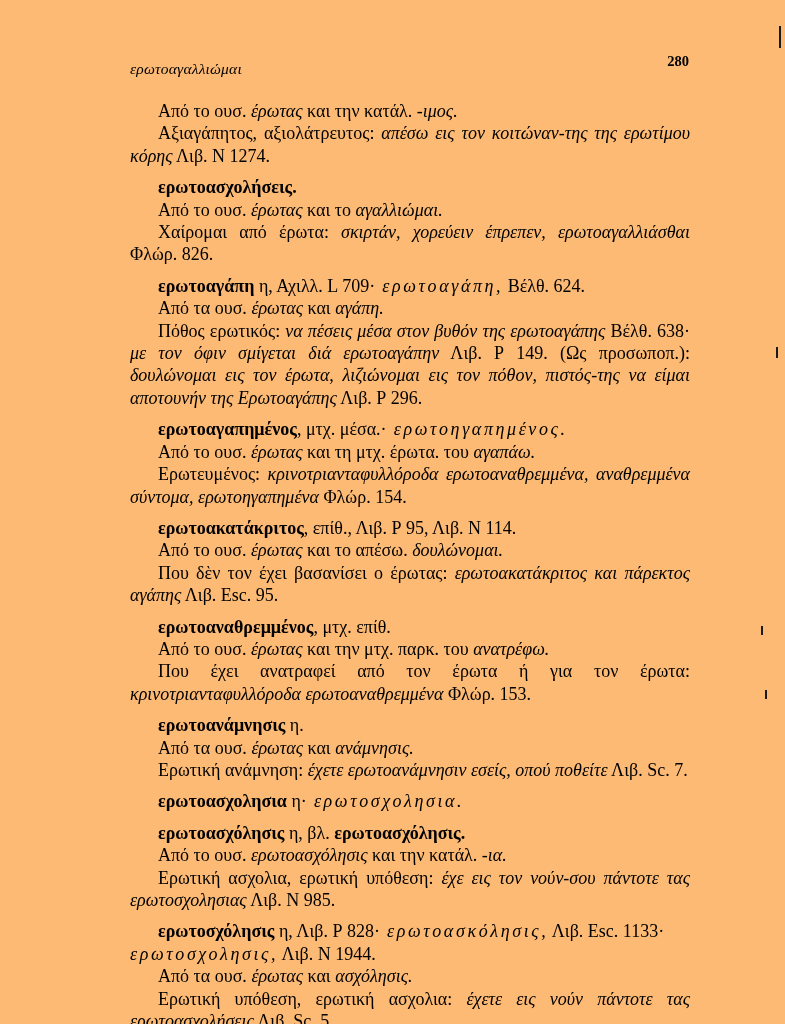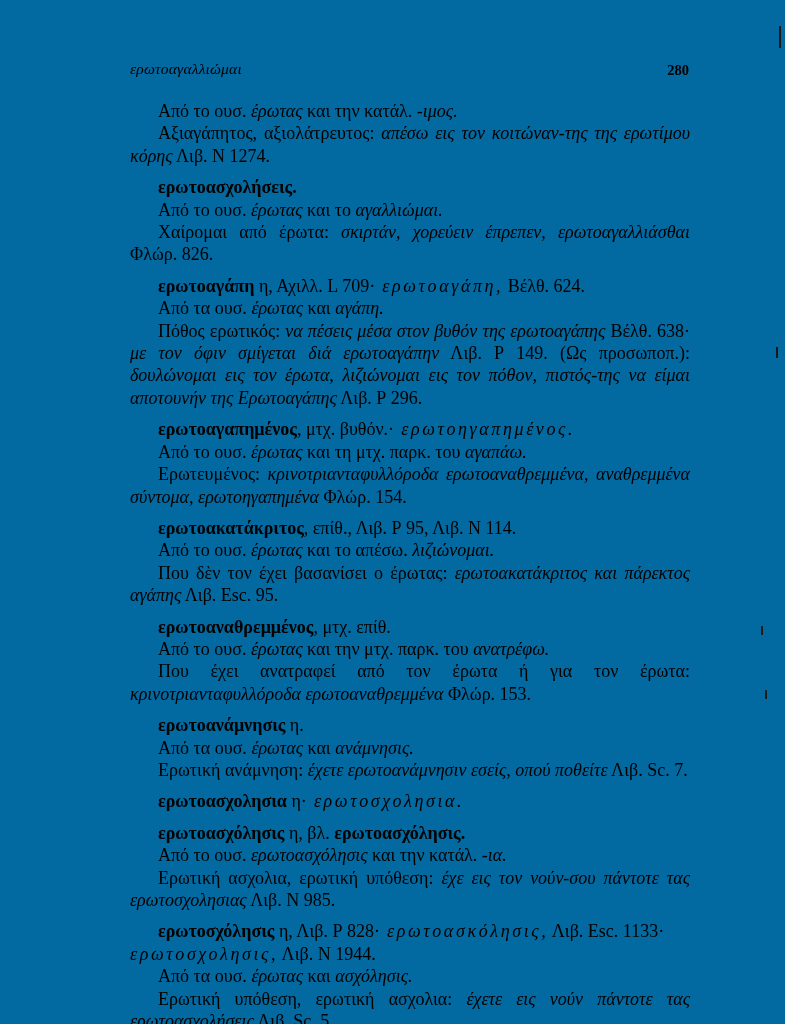--- a/index.html
+++ b/index.html
@@ -13,34 +13,34 @@
     font-family: "Liberation Serif", serif;
     color: #000000;
     position: relative;
     overflow: hidden;
   }
   .page {
     position: absolute;
     top: 0; left: 0;
     width: 785px;
     height: 1024px;
-    background: #0369a1;
+    background: #fdba74;
   }
   .running-head {
     position: absolute;
     left: 130px;
     top: 60px;
     font-style: italic;
     font-size: 15.5px;
     letter-spacing: 0.2px;
   }
   .page-number {
     position: absolute;
     right: 96px;
-    top: 62px;
+    top: 53px;
     font-size: 14.5px;
     font-weight: bold;
     font-style: normal;
     font-family: "Liberation Serif", serif;
   }
   .body-col {
     position: absolute;
     left: 130px;
     top: 100px;
     width: 560px;
@@ -97,25 +97,25 @@
 
   <div class="body-col" id="body-col">
       <p class="indent"><span>Από το ουσ. </span><span class="it">έρωτας</span><span> και την κατάλ. </span><span class="it">-ιμος.</span></p>
       <p class="indent"><span>Αξιαγάπητος, αξιολάτρευτος: </span><span class="it">απέσω εις τον κοιτώναν-της της ερωτίμου κόρης</span><span> Λιβ. Ν 1274.</span></p>
       <p class="entry"><span class="lemma">ερωτοασχολήσεις.</span></p>
       <p class="indent"><span>Από το ουσ. </span><span class="it">έρωτας</span><span> και το </span><span class="it">αγαλλιώμαι.</span></p>
       <p class="indent"><span>Χαίρομαι από έρωτα: </span><span class="it">σκιρτάν, χορεύειν έπρεπεν, ερωτοαγαλλιάσθαι</span><span> Φλώρ. 826.</span></p>
       <p class="entry"><span class="lemma">ερωτοαγάπη</span><span> η, Αχιλλ. L 709·</span><span class="sp">  ερωτοαγάπη,</span><span>  Βέλθ. 624.</span></p>
       <p class="indent"><span>Από τα ουσ. </span><span class="it">έρωτας</span><span> και </span><span class="it">αγάπη.</span></p>
       <p class="indent"><span>Πόθος ερωτικός: </span><span class="it">να πέσεις μέσα στον βυθόν της ερωτοαγάπης</span><span> Βέλθ. 638· </span><span class="it">με τον όφιν σμίγεται διά ερωτοαγάπην</span><span> Λιβ. Ρ 149.    (Ως προσωποπ.): </span><span class="it">δουλώνομαι εις τον έρωτα, λιζιώνομαι εις τον πόθον,</span><span>     </span><span class="it">πιστός-της να είμαι αποτουνήν της Ερωτοαγάπης</span><span> Λιβ. Ρ 296.</span></p>
-      <p class="entry"><span class="lemma">ερωτοαγαπημένος</span><span>, μτχ. βυθόν.·</span><span class="sp">  ερωτοηγαπημένος.</span></p>
-      <p class="indent"><span>Από το ουσ. </span><span class="it">έρωτας</span><span> και τη μτχ. παρκ. του </span><span class="it">αγαπάω.</span></p>
+      <p class="entry"><span class="lemma">ερωτοαγαπημένος</span><span>, μτχ. μέσα.·</span><span class="sp">  ερωτοηγαπημένος.</span></p>
+      <p class="indent"><span>Από το ουσ. </span><span class="it">έρωτας</span><span> και τη μτχ. έρωτα. του </span><span class="it">αγαπάω.</span></p>
       <p class="indent"><span>Ερωτευμένος: </span><span class="it">κρινοτριανταφυλλόροδα ερωτοαναθρεμμένα,    αναθρεμμένα σύντομα, ερωτοηγαπημένα</span><span> Φλώρ. 154.</span></p>
       <p class="entry"><span class="lemma">ερωτοακατάκριτος</span><span>, επίθ., Λιβ. Ρ 95, Λιβ. Ν 114.</span></p>
-      <p class="indent"><span>Από το ουσ. </span><span class="it">έρωτας</span><span> και το απέσω. </span><span class="it">λιζιώνομαι.</span></p>
+      <p class="indent"><span>Από το ουσ. </span><span class="it">έρωτας</span><span> και το απέσω. </span><span class="it">δουλώνομαι.</span></p>
       <p class="indent"><span>Που δὲν τον έχει βασανίσει ο έρωτας: </span><span class="it">ερωτοακατάκριτος και πάρεκτος αγάπης</span><span> Λιβ. Esc. 95.</span></p>
       <p class="entry"><span class="lemma">ερωτοαναθρεμμένος</span><span>, μτχ. επίθ.</span></p>
       <p class="indent"><span>Από το ουσ. </span><span class="it">έρωτας</span><span> και την μτχ. παρκ. του </span><span class="it">ανατρέφω.</span></p>
       <p class="indent"><span>Που έχει ανατραφεί από τον έρωτα ή για τον έρωτα: </span><span class="it">κρινοτριανταφυλλόροδα ερωτοαναθρεμμένα</span><span> Φλώρ. 153.</span></p>
       <p class="entry"><span class="lemma">ερωτοανάμνησις</span><span> η.</span></p>
       <p class="indent"><span>Από τα ουσ. </span><span class="it">έρωτας</span><span> και </span><span class="it">ανάμνησις.</span></p>
       <p class="indent"><span>Ερωτική ανάμνηση: </span><span class="it">έχετε ερωτοανάμνησιν εσείς, οπού ποθείτε</span><span> Λιβ. Sc. 7.</span></p>
       <p class="entry"><span class="lemma">ερωτοασχολησια</span><span> η·</span><span class="sp">  ερωτοσχολησια.</span></p>
       <p class="entry"><span class="lemma">ερωτοασχόλησις</span><span> η, βλ. </span><span class="lemma">ερωτοασχόλησις.</span></p>
       <p class="indent"><span>Από το ουσ. </span><span class="it">ερωτοασχόλησις</span><span> και την κατάλ. </span><span class="it">-ια.</span></p>

